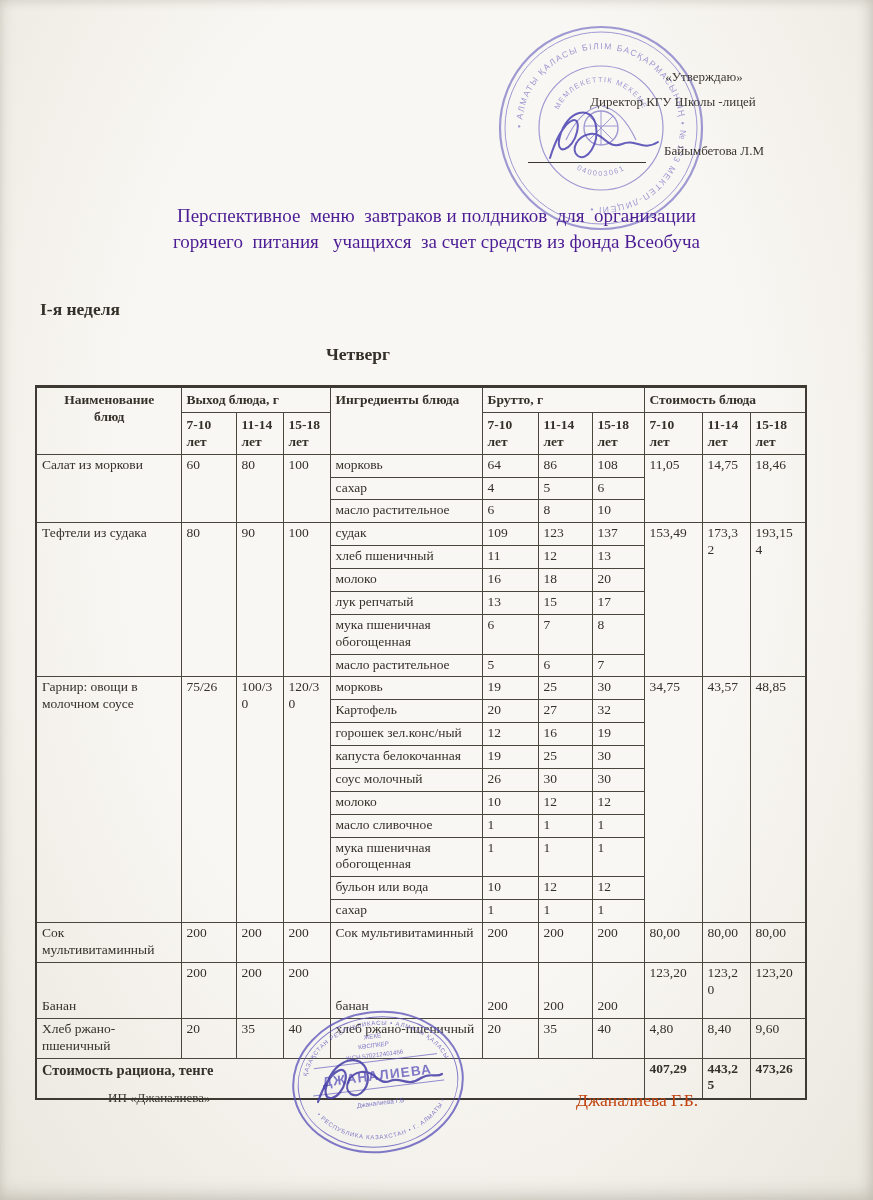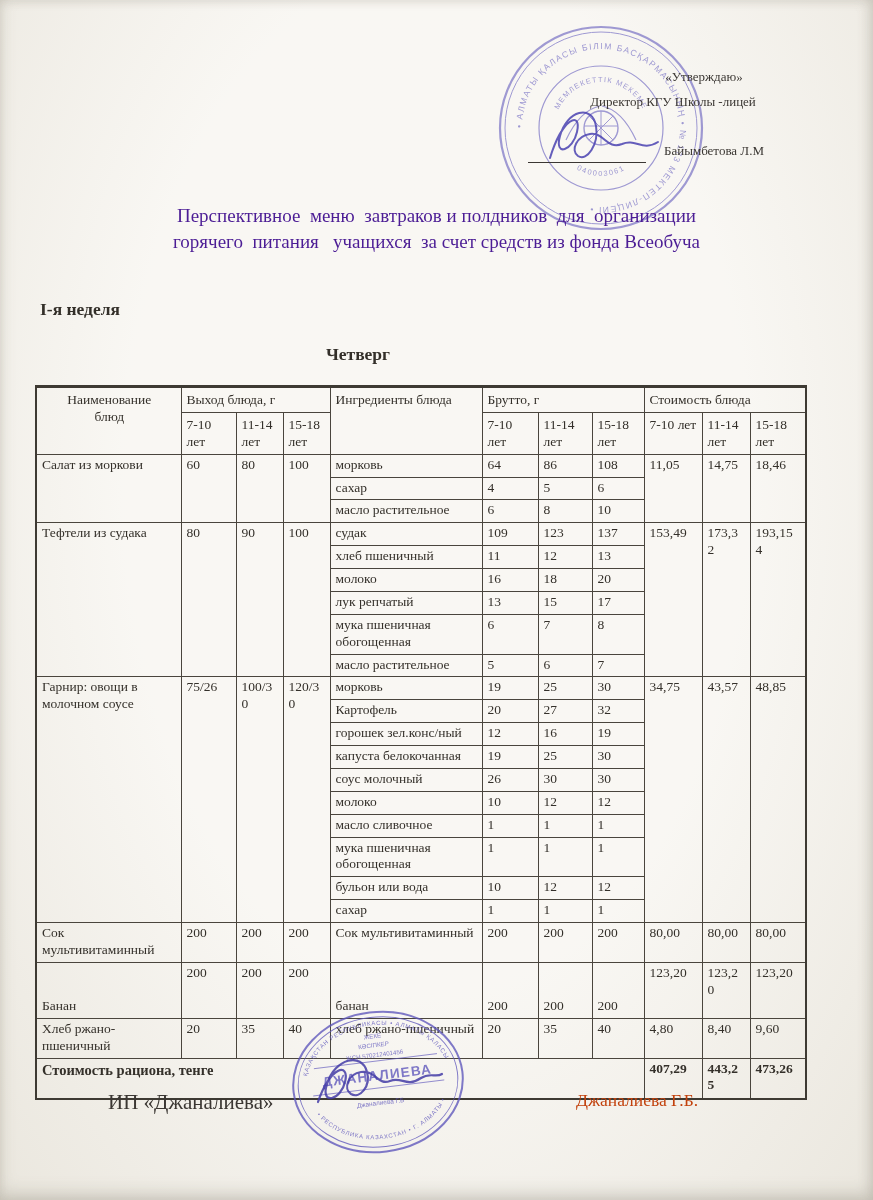--- a/index.html
+++ b/index.html
@@ -39,33 +39,33 @@
     border-collapse:collapse;table-layout:fixed;
     font-size:13.5px;line-height:1.25;color:#34302a;
     border:2px solid #3e3a33;border-top-width:3px;
   }
   .menu-table th,.menu-table td{
     border:1px solid #4a453d;
     padding:2px 4px 3px 5px;
     vertical-align:top;text-align:left;
     overflow-wrap:break-word;
   }
-  .menu-table th{font-weight:normal;padding-top:4px;margin-left:6px;}
+  .menu-table th{font-weight:bold;padding-top:4px;margin-left:6px;}
   th.h-name{text-align:center;white-space:pre-line;}
   .pre{white-space:pre-line;}
   .c-num,.c-out,.c-cost{padding-left:6px;}
   tr[data-dish="4"] td{height:50px;}
   tr[data-dish="4"] .c-dishname,
   tr[data-dish="4"] .c-ing,
   tr[data-dish="4"] .c-num{vertical-align:bottom;}
   .total-row td{height:34px;}
   .c-total-label{font-weight:bold;font-size:14.5px;padding-top:4px;}
   .c-total{font-weight:bold;}
   
-  .foot-left{position:absolute;left:108px;top:1090px;font-size:21px;color:#3b3733;}
+  .foot-left{position:absolute;left:108px;top:1090px;font-size:13px;color:#3b3733;}
   .foot-right{position:absolute;left:576px;top:1090px;font-size:17.5px;color:#c2410c;}
 </style>
 </head>
 <body>
 
 <div class="paper"></div>
 
 <svg class="stamp" style="left:492px;top:22px;" width="218" height="212" viewBox="0 0 218 212">
   <g stroke="#5d55bb" fill="none" opacity="0.58">
     <circle cx="109" cy="106" r="101" stroke-width="2.2"></circle>

